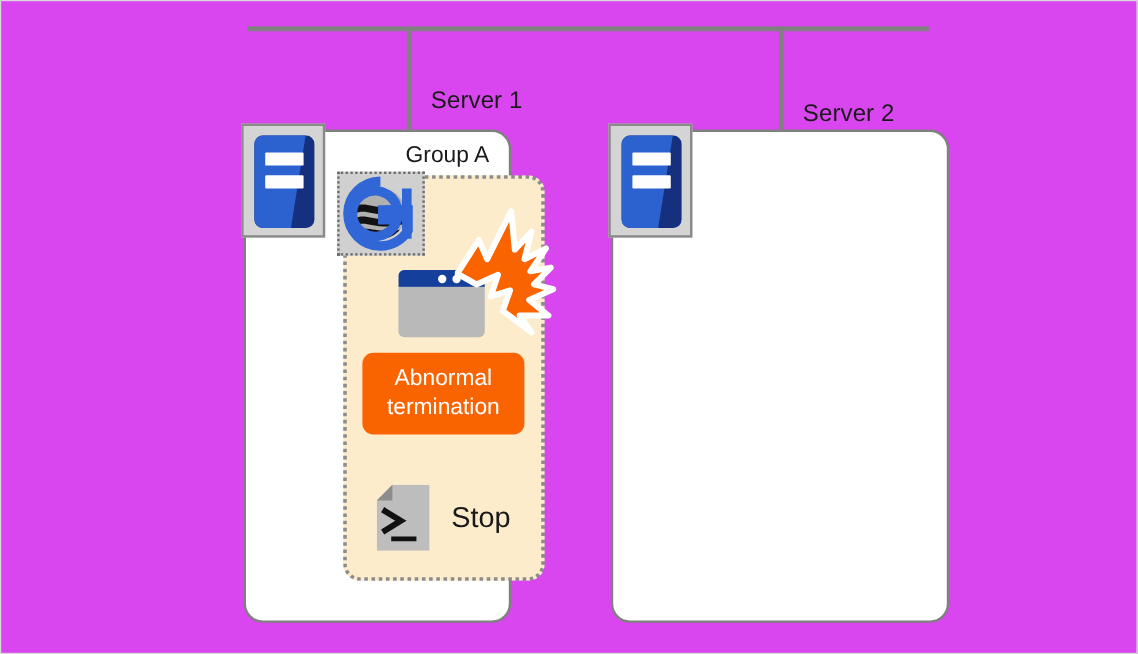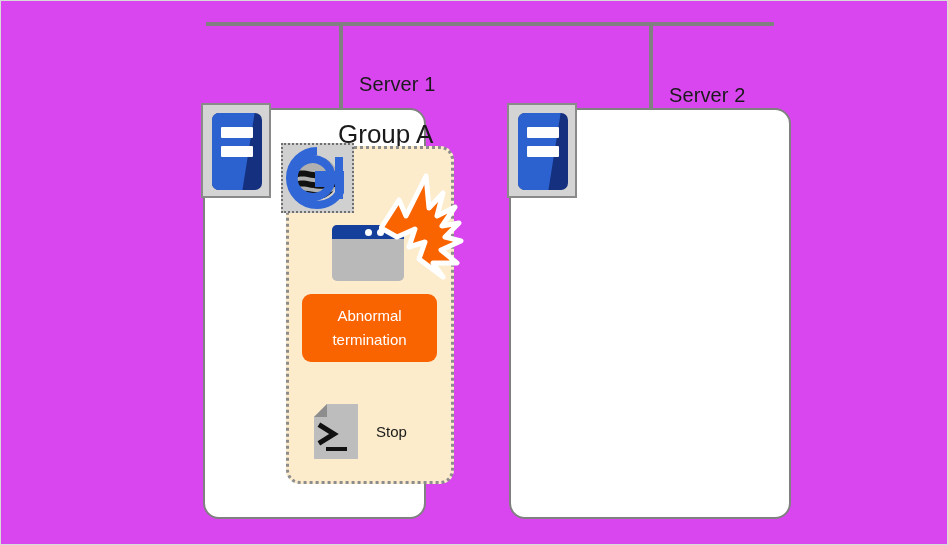--- a/index.html
+++ b/index.html
@@ -116,21 +116,21 @@
     border-radius: 1px;
   }
   .server-icon-bar.b1 { top: 14px; }
   .server-icon-bar.b2 { top: 33px; }
 
   
   #group-a-label {
     position: absolute;
     left: 337px;
     top: 118px;
-    font-size: 26px;
+    font-size: 19px;
     color: #1a1a1a;
     white-space: nowrap;
   }
   #group-a-region {
     position: absolute;
     left: 285px;
     top: 145px;
     width: 168px;
     height: 338px;
     background: #fceccb;
@@ -193,21 +193,21 @@
   
   #abnormal-termination-chip {
     position: absolute;
     left: 301px;
     top: 293px;
     width: 135px;
     height: 68px;
     background: #fa6400;
     border-radius: 9px;
     color: #ffffff;
-    font-size: 15px;
+    font-size: 19px;
     line-height: 24px;
     display: flex;
     align-items: center;
     justify-content: center;
     text-align: center;
     box-sizing: border-box;
   }
 
   
   #stop-script-row {
@@ -217,21 +217,21 @@
     display: flex;
     align-items: center;
   }
   #stop-script-icon {
     width: 44px;
     height: 55px;
     position: relative;
   }
   #stop-script-label {
     margin-left: 18px;
-    font-size: 15px;
+    font-size: 24px;
     color: #1a1a1a;
     white-space: nowrap;
   }
 </style>
 </head>
 <body>
 
 <div id="canvas">
 
   <div class="net-bus" id="net-horizontal"></div>

